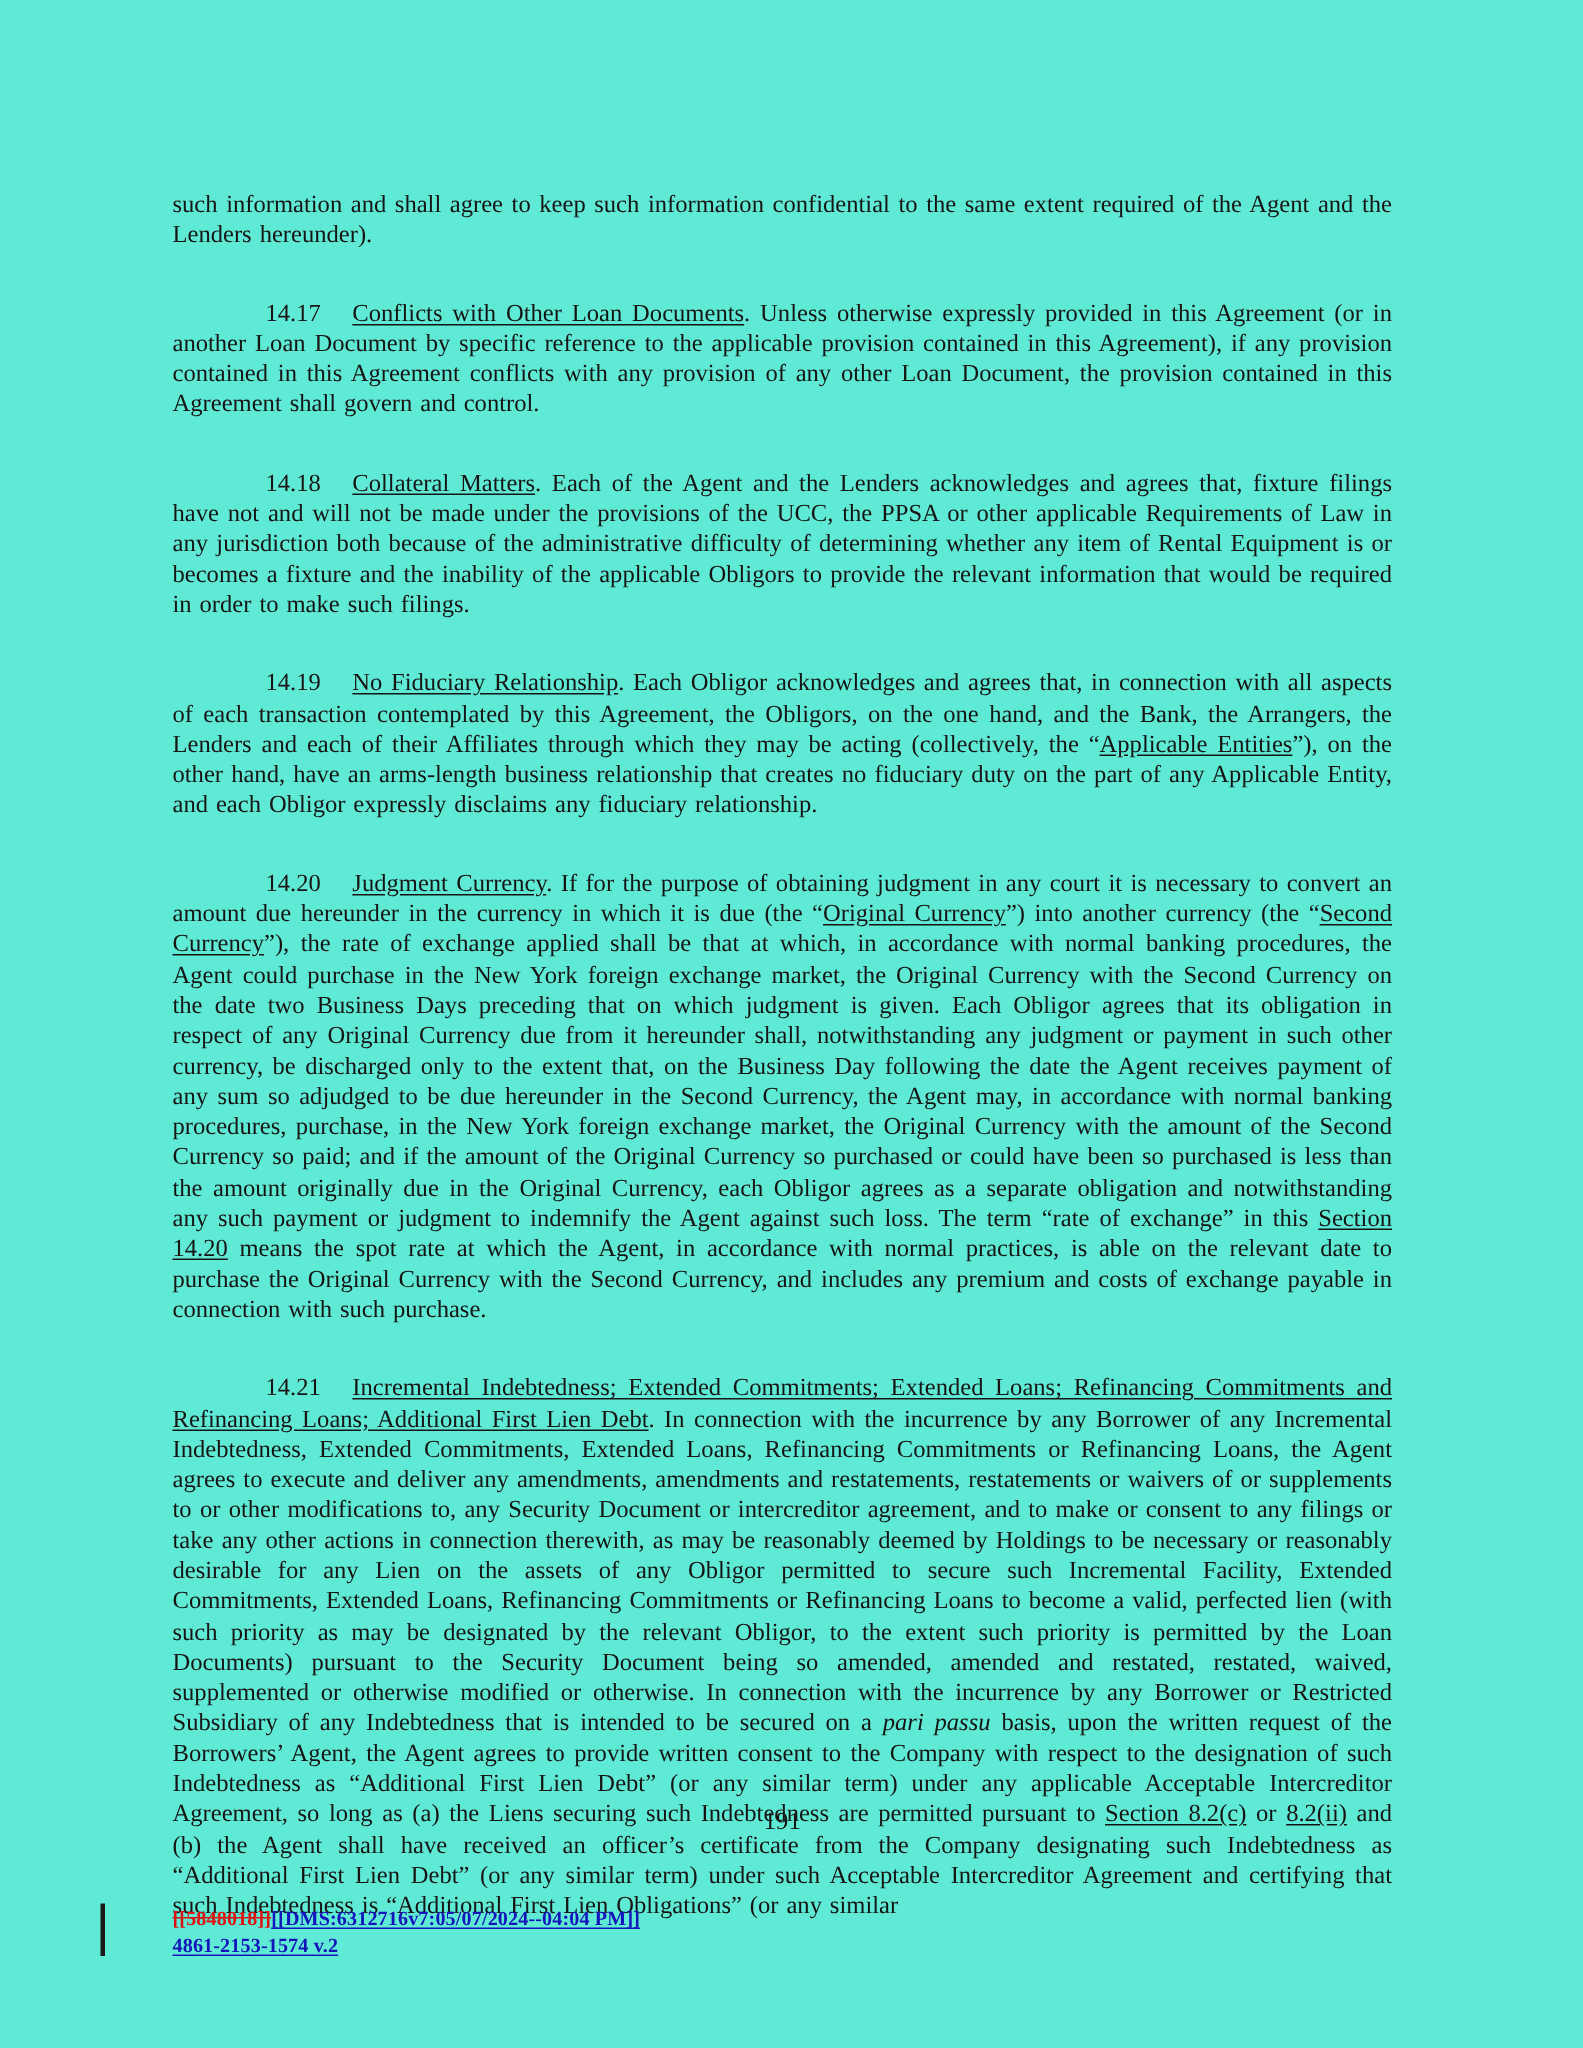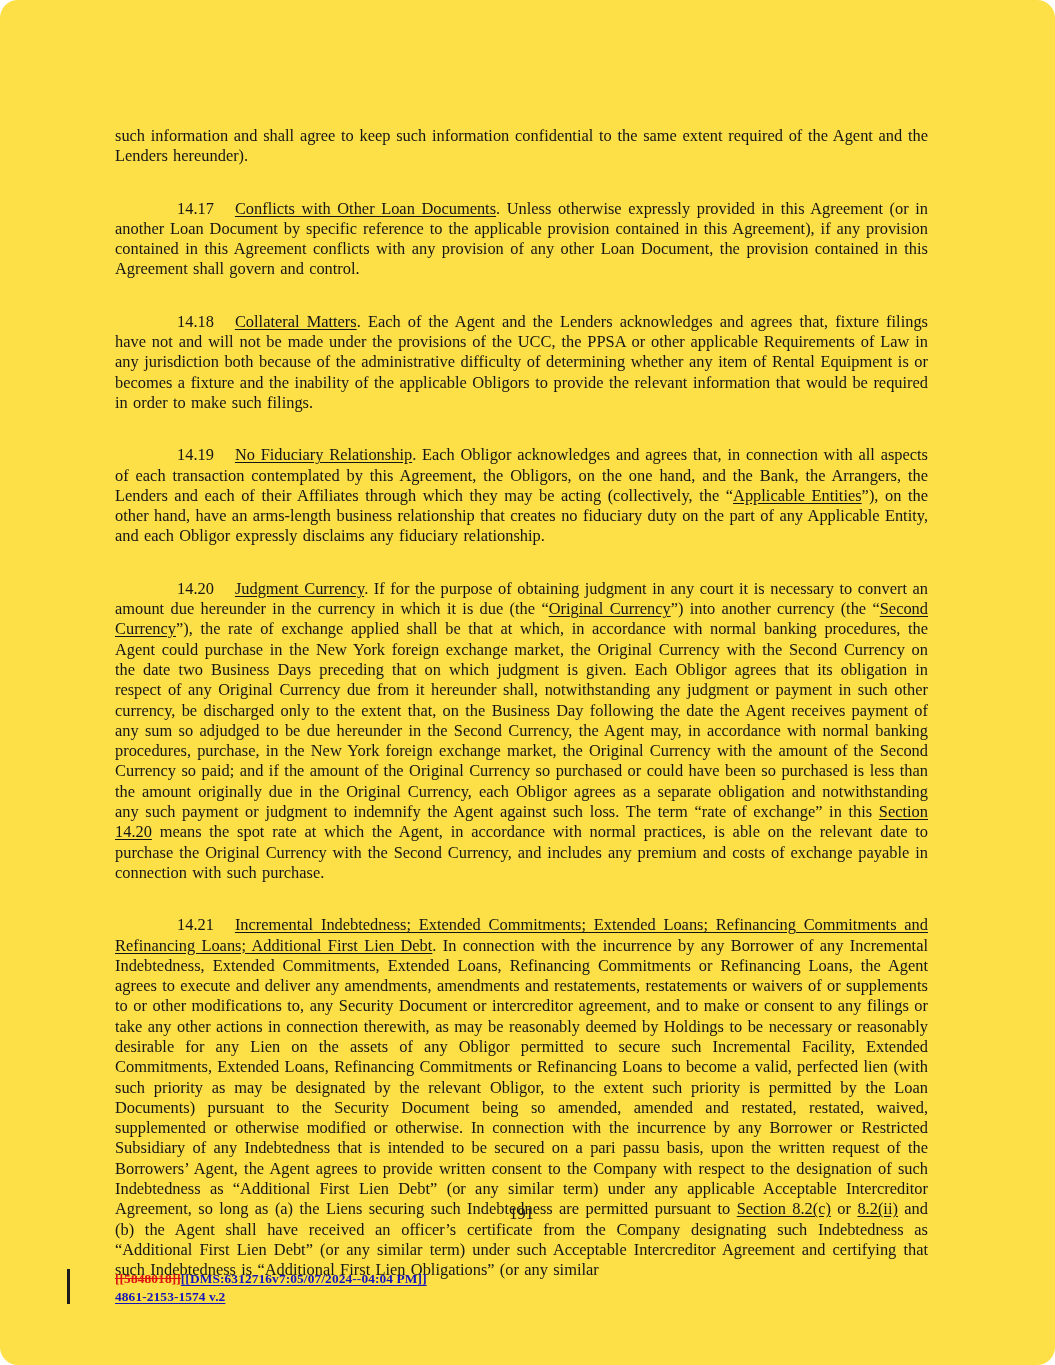--- a/index.html
+++ b/index.html
@@ -4,25 +4,24 @@
 <style>
   html, body {
     margin: 0;
     padding: 0;
     background: #ffffff;
   }
   .page {
     position: relative;
     width: 1055px;
     height: 1365px;
-    background: #fde047;
+    background: #5eead4;
     overflow: hidden;
     font-family: "Liberation Serif", "DejaVu Serif", serif;
     color: #151515;
-    border-radius: 18px;
   }
   .body-text {
     position: absolute;
     left: 115px;
     top: 126px;
     width: 813px;
     font-size: 16.4px;
     line-height: 20.3px;
     text-align: justify;
     word-spacing: 1.2px;
@@ -31,21 +30,21 @@
   .para + .para { margin-top: 20.3px; }
   .para.indent { text-indent: 62px; margin-top: 32px; }
   .tab {
     display: inline-block;
     width: 21px;
   }
   .u {
     text-decoration: underline;
     text-underline-offset: 2px;
   }
-  .i { }
+  .i { font-style: italic; }
   .page-number {
     position: absolute;
     left: 115px;
     top: 1204px;
     width: 813px;
     text-align: center;
     font-size: 16.4px;
     line-height: 20px;
   }
   .footer {

